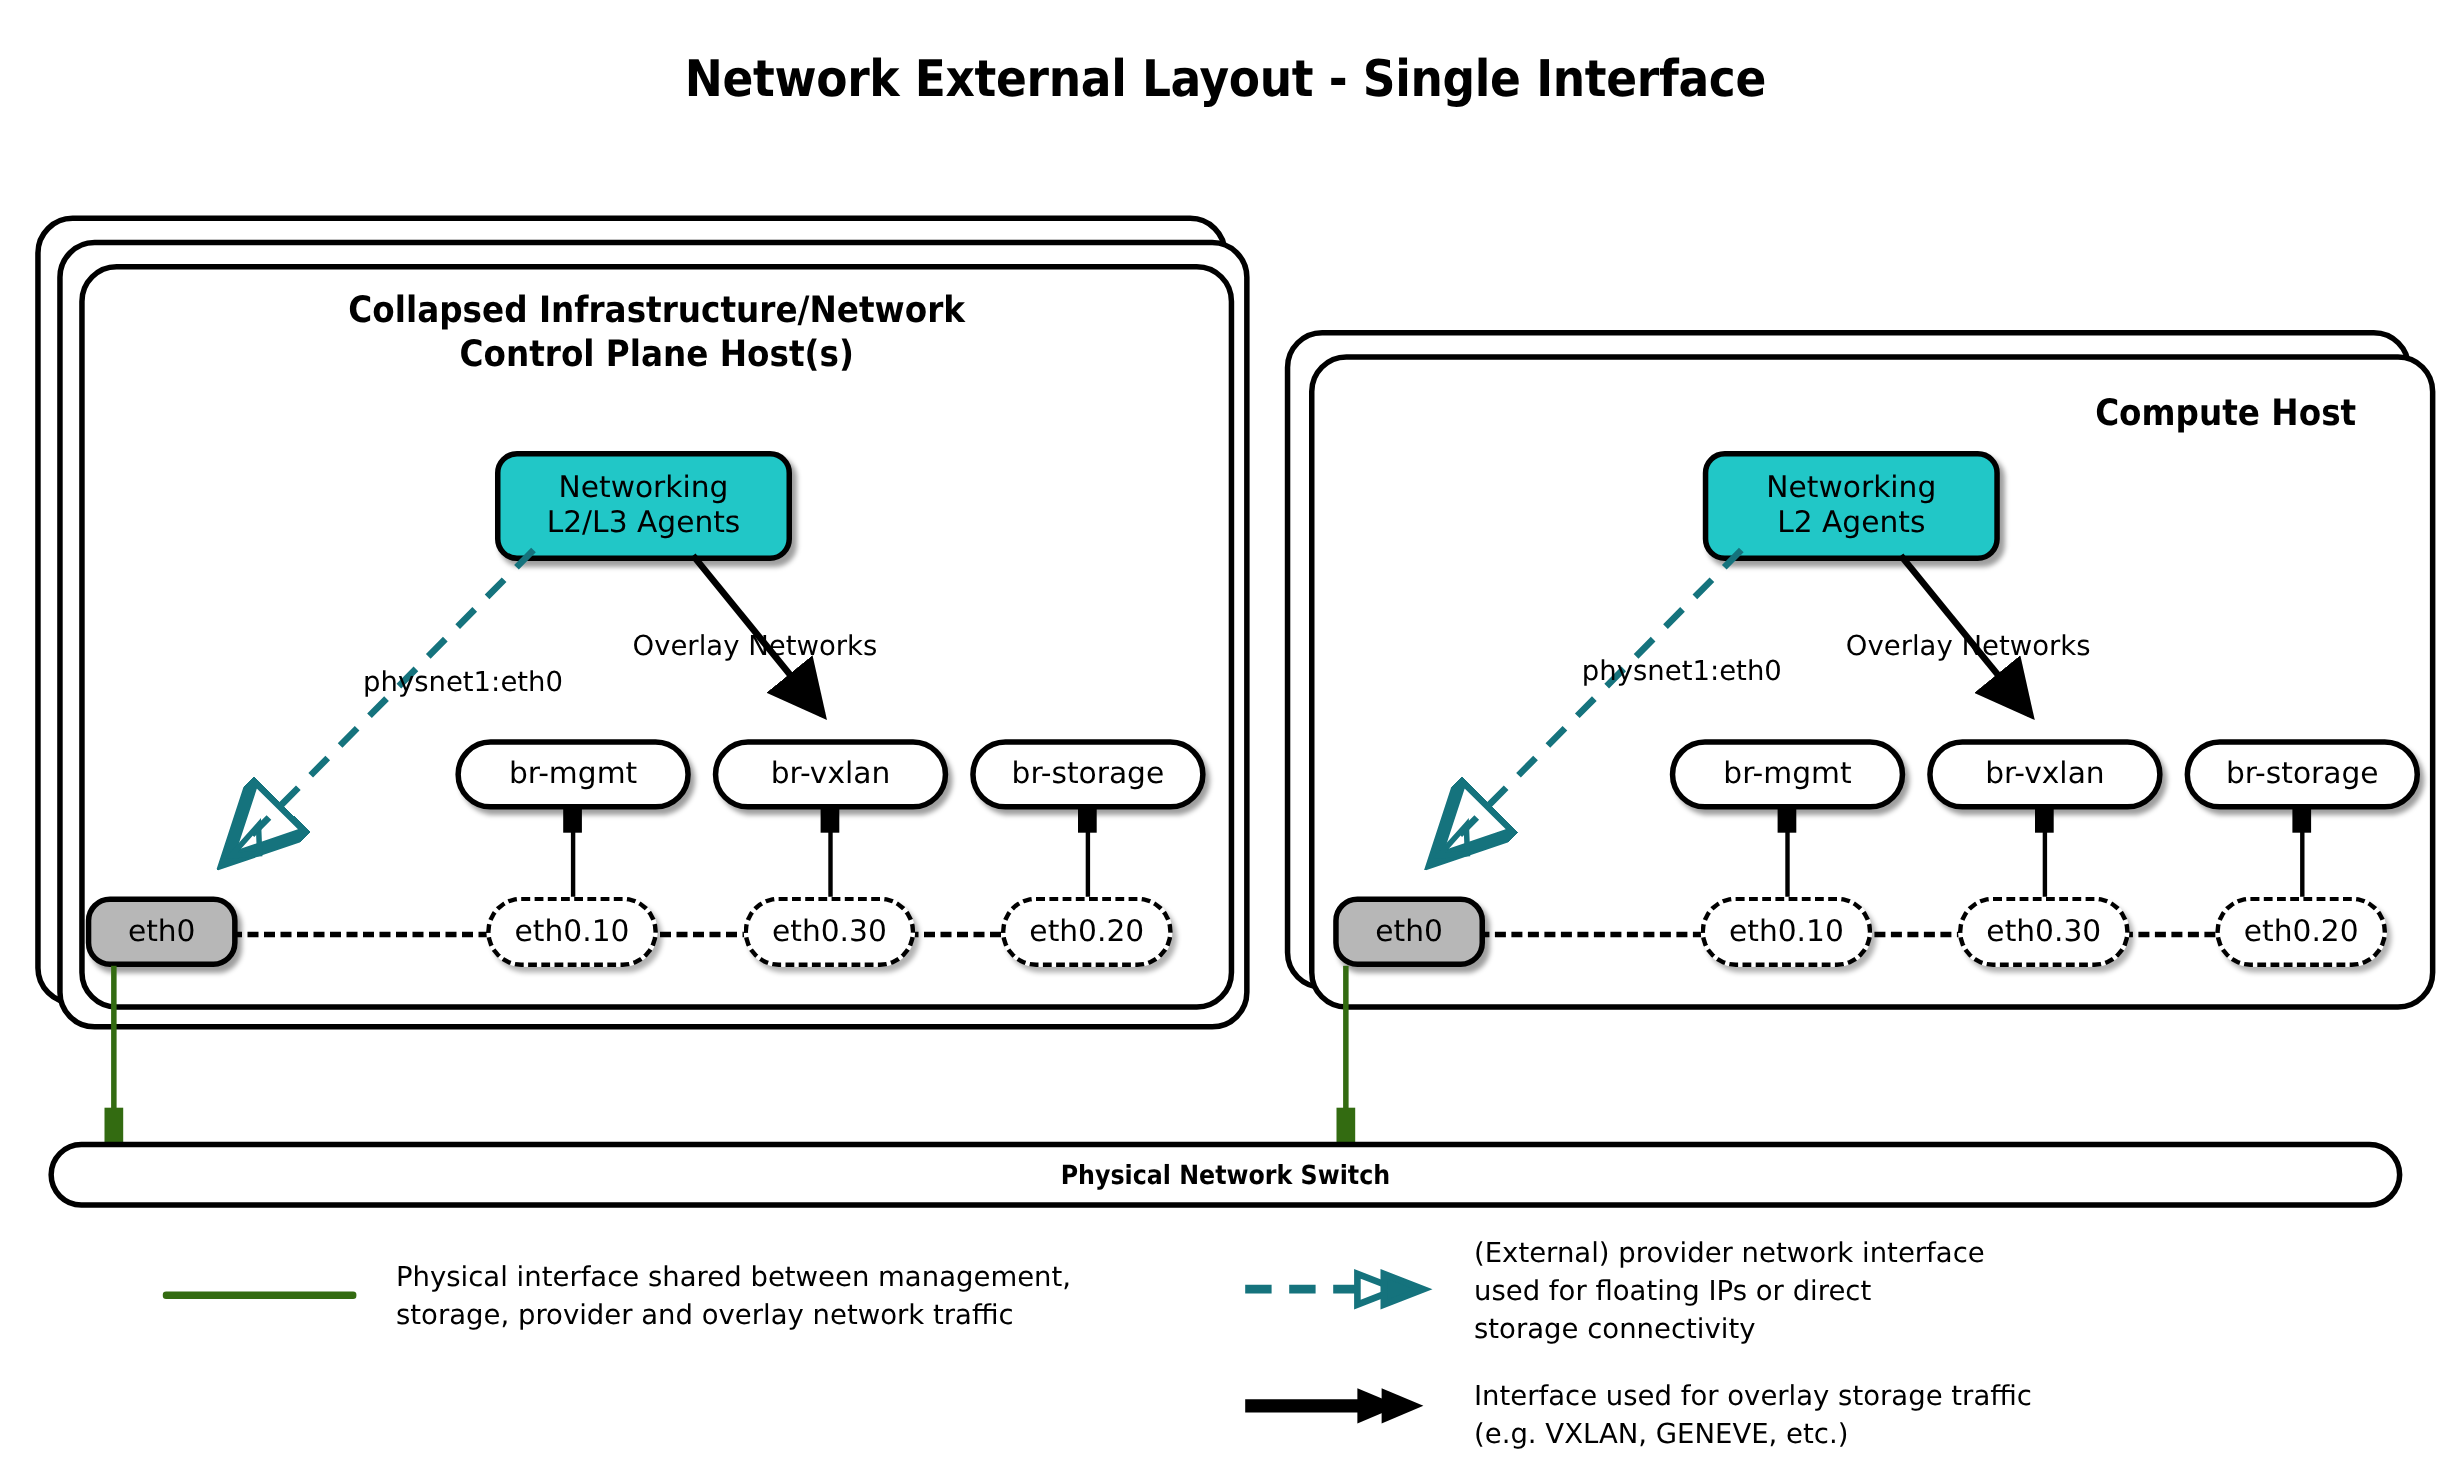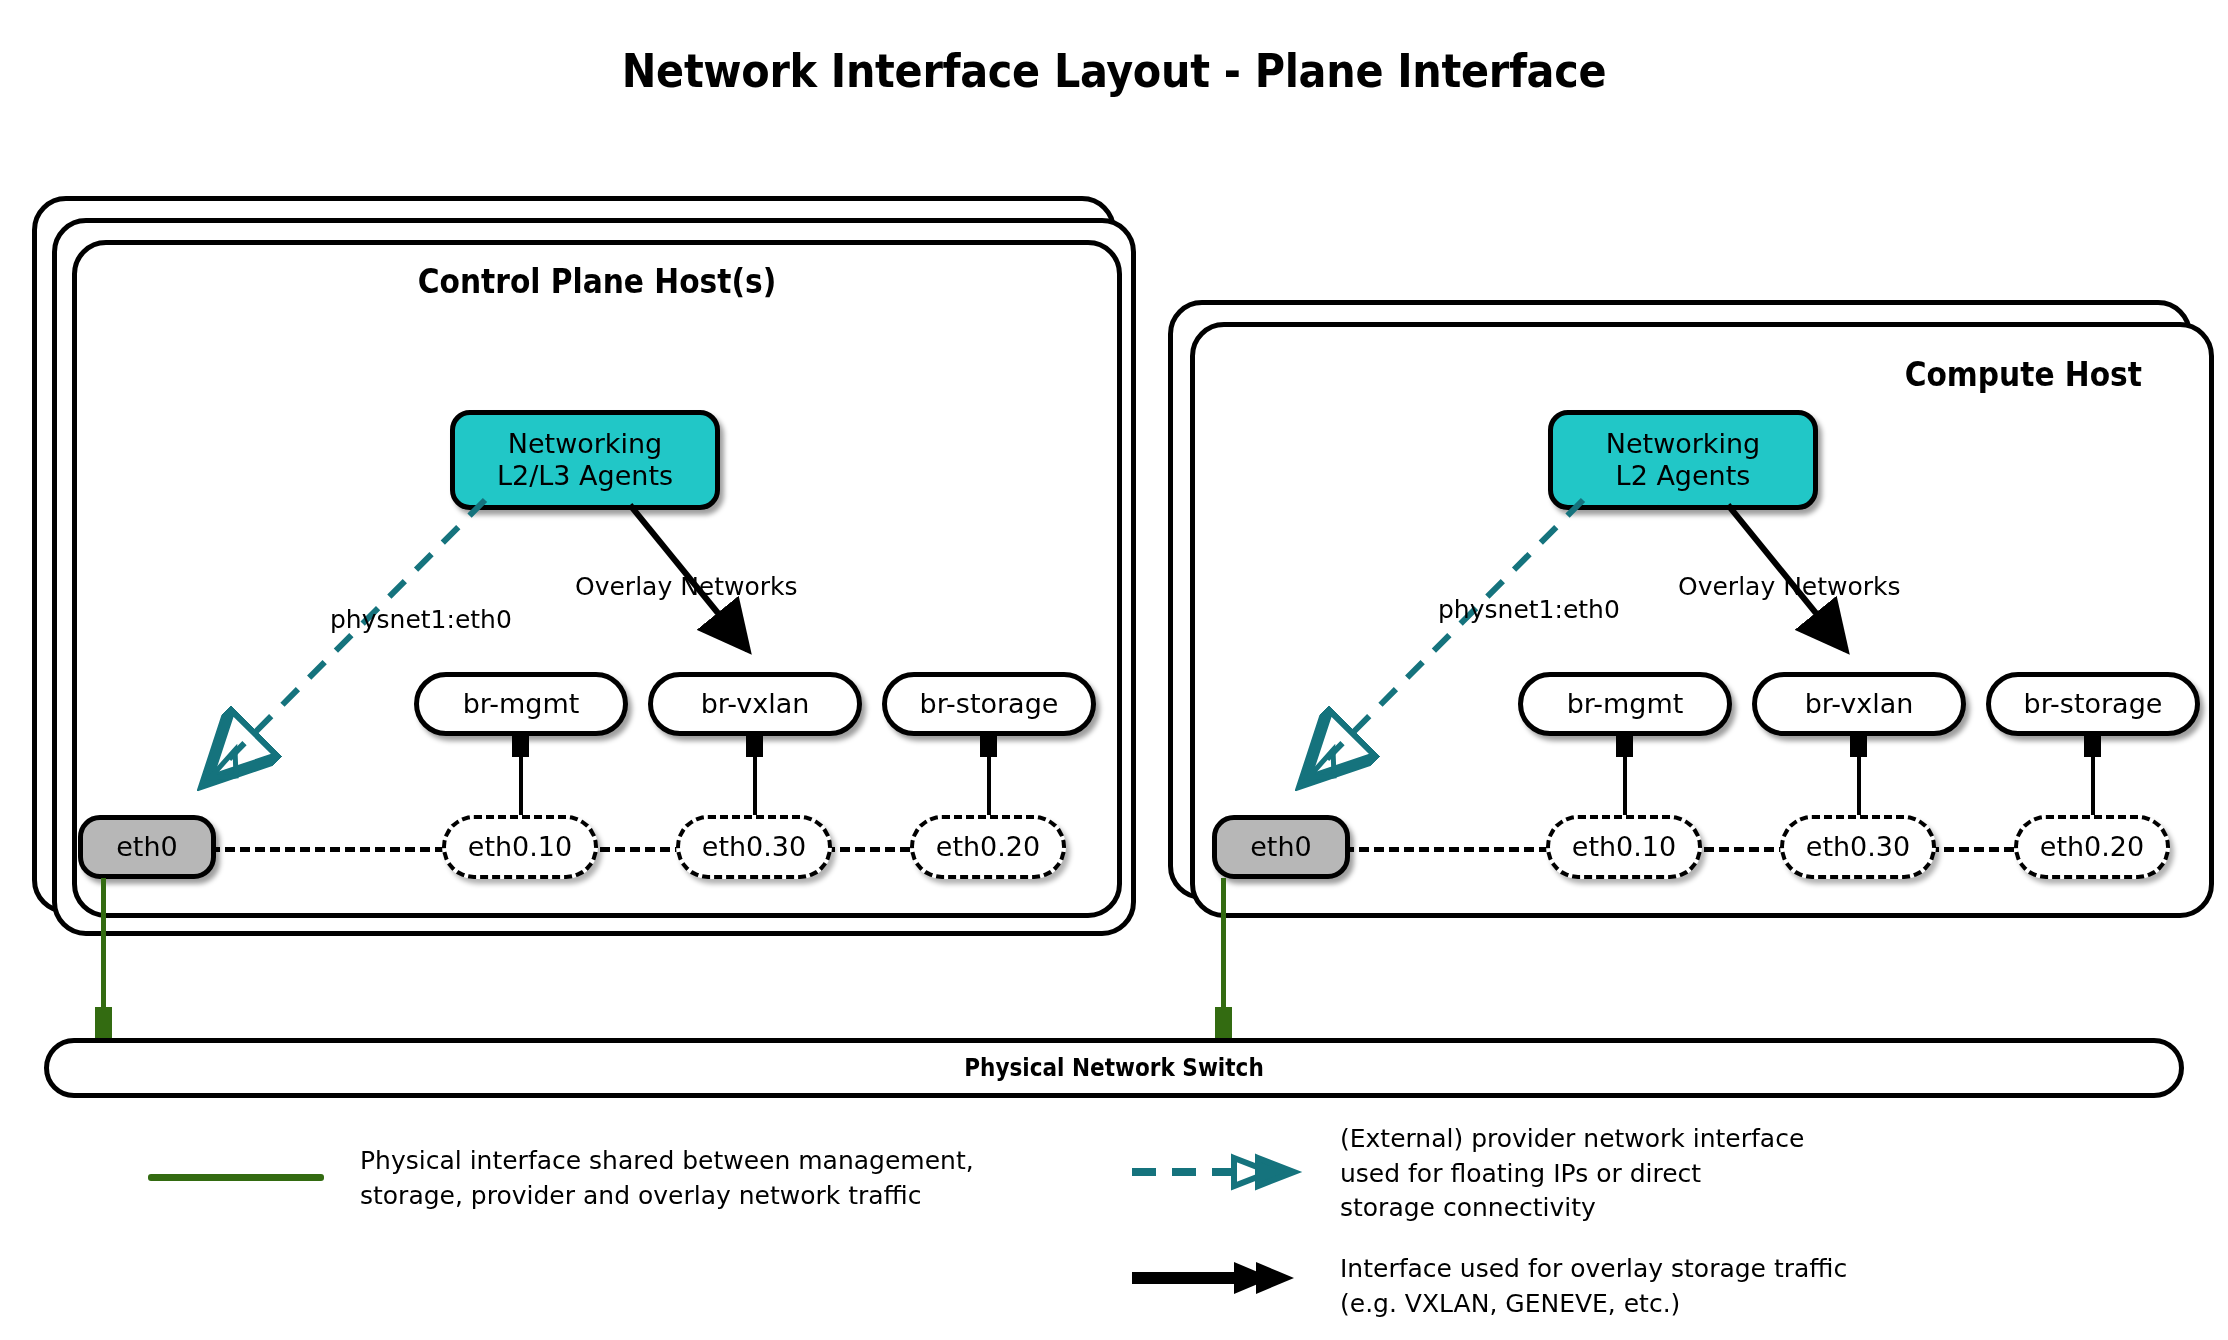--- a/index.html
+++ b/index.html
@@ -72,28 +72,29 @@
   
   .legend-text{
     position:absolute;font-size:25px;line-height:1.38;white-space:pre-line;
   }
   .legend-green{position:absolute;height:7px;background:#336b11;border-radius:3px;}
   svg{position:absolute;overflow:visible;}
 </style>
 </head>
 <body>
 
-<div class="abs" id="title">Network Interface Layout - Plane Interface</div>
+<div class="abs" id="title">Network External Layout - Single Interface</div>
 
 <div class="host-stack">
   <div class="card" style="left:32px;top:196px;width:1084px;height:718px;"></div>
   <div class="card" style="left:52px;top:218px;width:1084px;height:718px;"></div>
   <div class="card" style="left:72px;top:240px;width:1050px;height:678px;"></div>
 
   <div class="host-title" style="left:72px;top:262px;width:1050px;">
+    <div>Collapsed Infrastructure/Network</div>
     <div>Control Plane Host(s)</div>
   </div>
 
   <div class="node agent-box" style="left:450px;top:410px;width:270px;height:100px;">
     <span>Networking</span>
     <span>L2/L3 Agents</span>
   </div>
 
   <svg width="420" height="320" style="left:140px;top:500px;">
     <defs>

